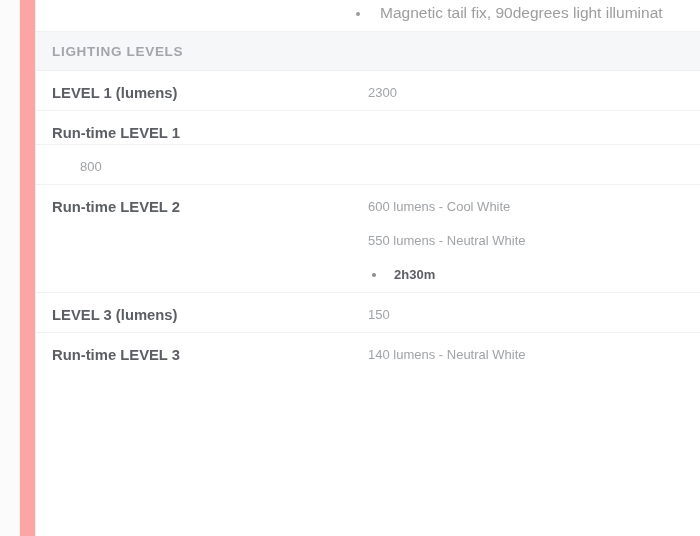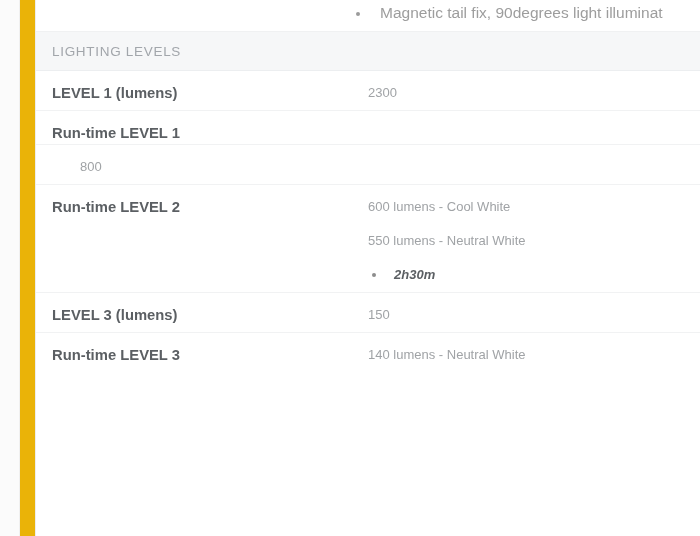--- a/index.html
+++ b/index.html
@@ -13,21 +13,21 @@
     overflow: hidden;
     background: #ffffff;
     font-family: "Liberation Sans", "DejaVu Sans", sans-serif;
     -webkit-font-smoothing: antialiased;
   }
 
   #page {
     position: relative;
     width: 700px;
     height: 536px;
-    background: #eab308;
+    background: #fca5a5;
     overflow: hidden;
   }
 
   
   .page-gutter {
     position: absolute;
     left: 0;
     top: 0;
     width: 20px;
     height: 536px;
@@ -93,21 +93,21 @@
     box-sizing: border-box;
     display: flex;
     align-items: center;
     padding-left: 16px;
   }
   .section-header-label {
     font-size: 13.5px;
     letter-spacing: 0.7px;
     color: #a2a6ab;
     text-transform: uppercase;
-    font-weight: 400;
+    font-weight: 700;
   }
 
   
   .spec-row {
     display: flex;
     border-bottom: 1px solid #f1f2f3;
     box-sizing: border-box;
     padding: 11px 0 0 0;
     min-height: 26px;
   }
@@ -135,21 +135,20 @@
     position: relative;
     padding: 6px 0 6px 0;
     line-height: 22px;
     white-space: nowrap;
   }
   .value-line:first-child {
     padding-top: 0;
   }
   .value-line.bulleted {
     padding-left: 26px;
-    font-style: italic;
   }
   .value-line.bulleted .bullet {
     position: absolute;
     left: 4px;
     top: 15px;
     width: 4px;
     height: 4px;
     border-radius: 50%;
     background: #8d8d8d;
   }

